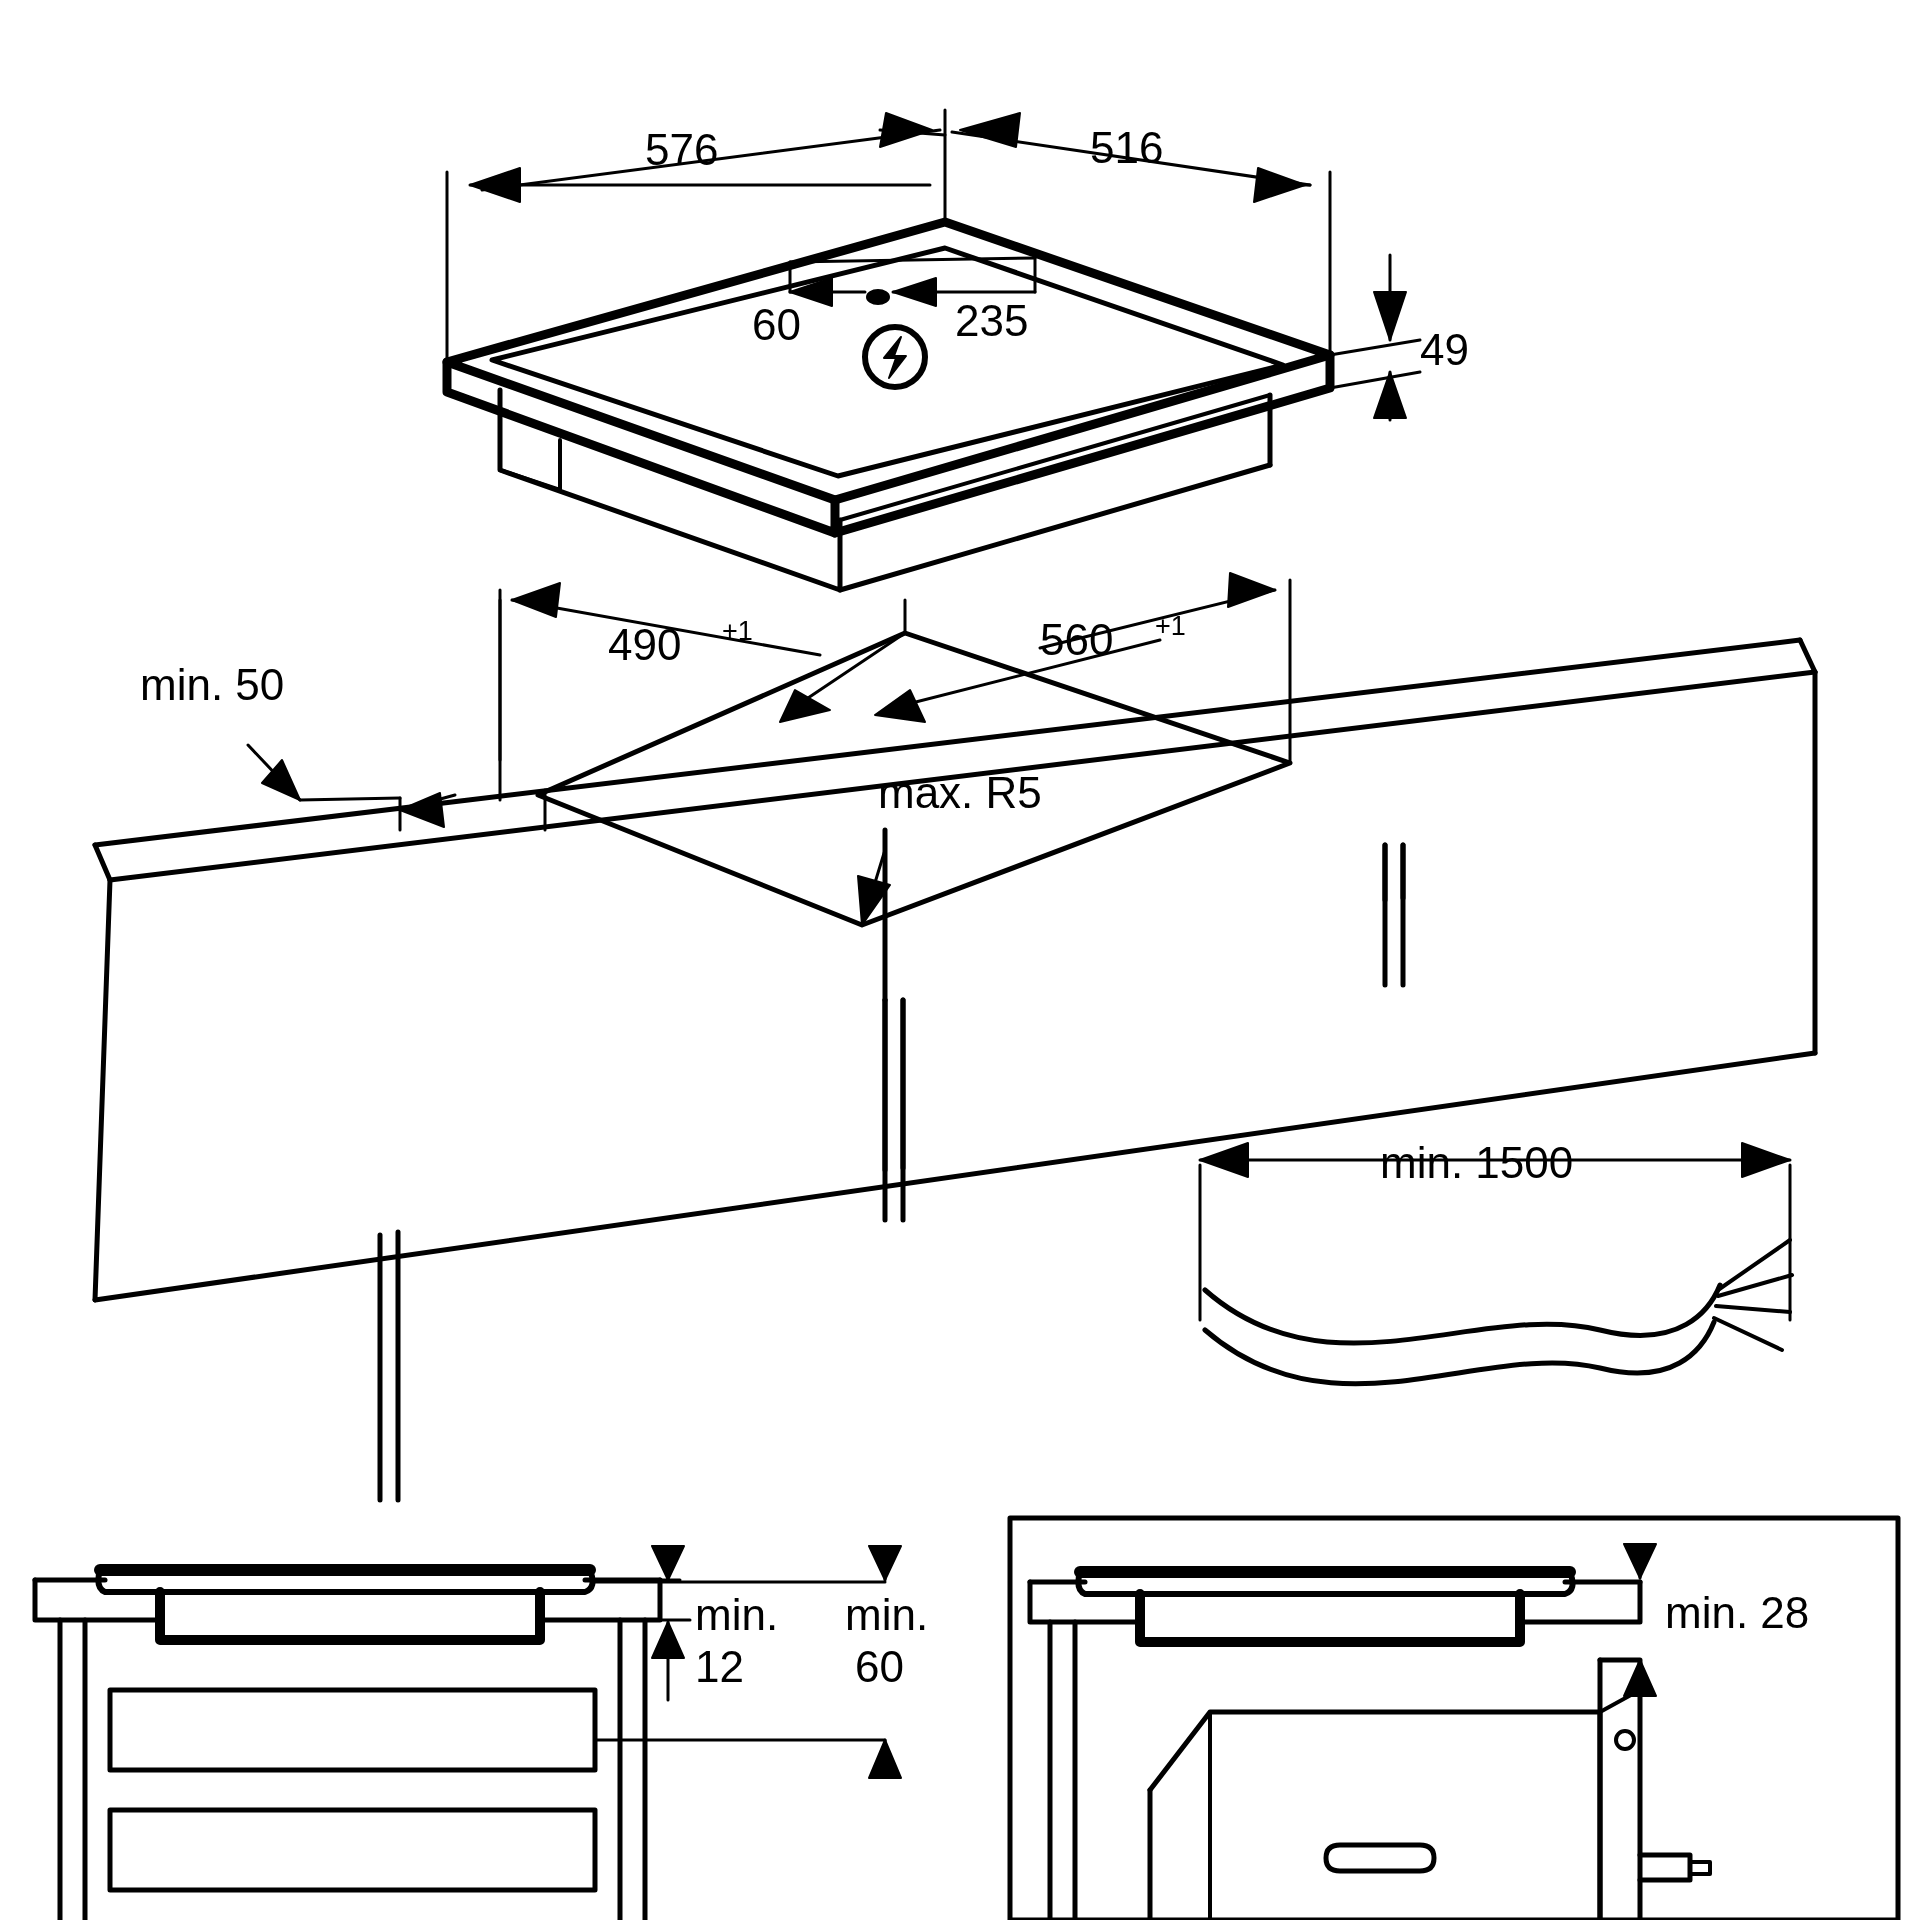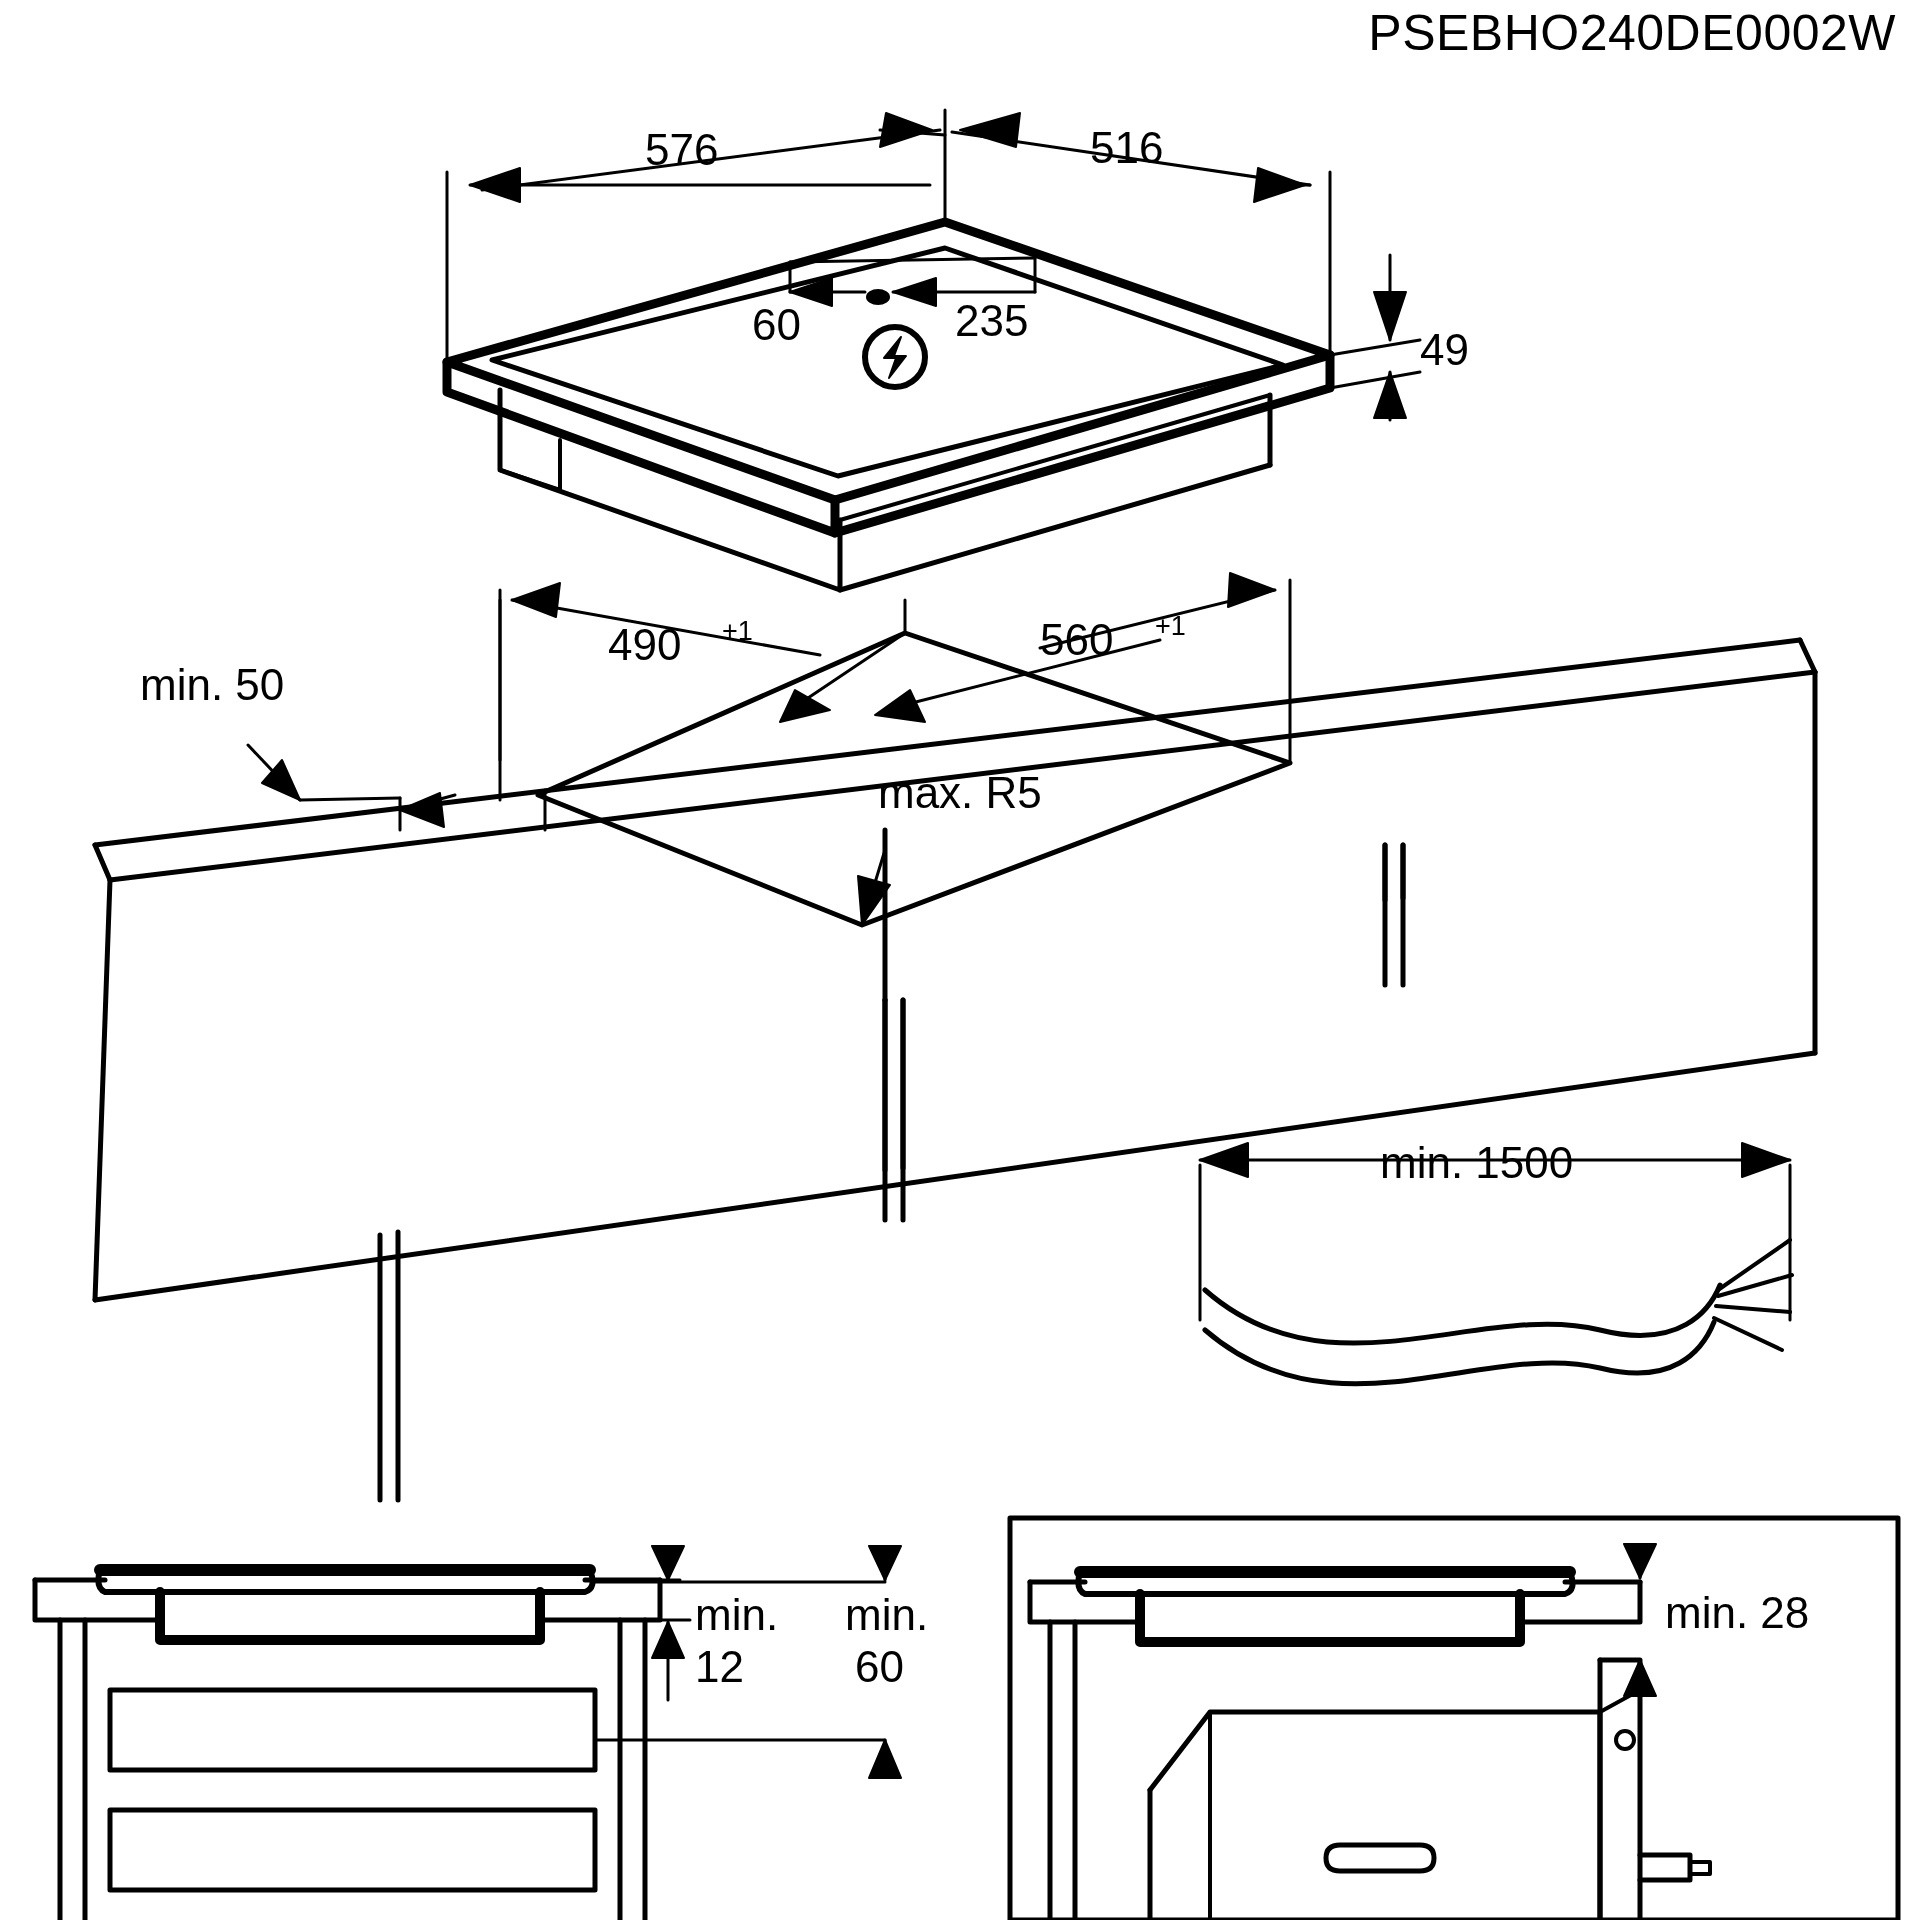--- a/index.html
+++ b/index.html
@@ -39,21 +39,20 @@
   }
   .dim-sup {
     font-size: 27px;
   }
 </style>
 </head>
 <body>
 
 <div id="sheet">
 
-  <div class="code-label">PSEBHO240DE0002W</div>
 
   <svg id="drawing" width="1920" height="1920" viewBox="0 0 1920 1920">
 
     <g fill="none" stroke="#000" stroke-width="3" stroke-linecap="round" stroke-linejoin="round">
 
       <g>
 
         <path d="M 945 222 L 1330 355 L 835 500 L 447 362 Z" stroke-width="9"></path>
 
         <path d="M 945 248 L 1283 365 L 838 476 L 492 360 Z" stroke-width="5"></path>

